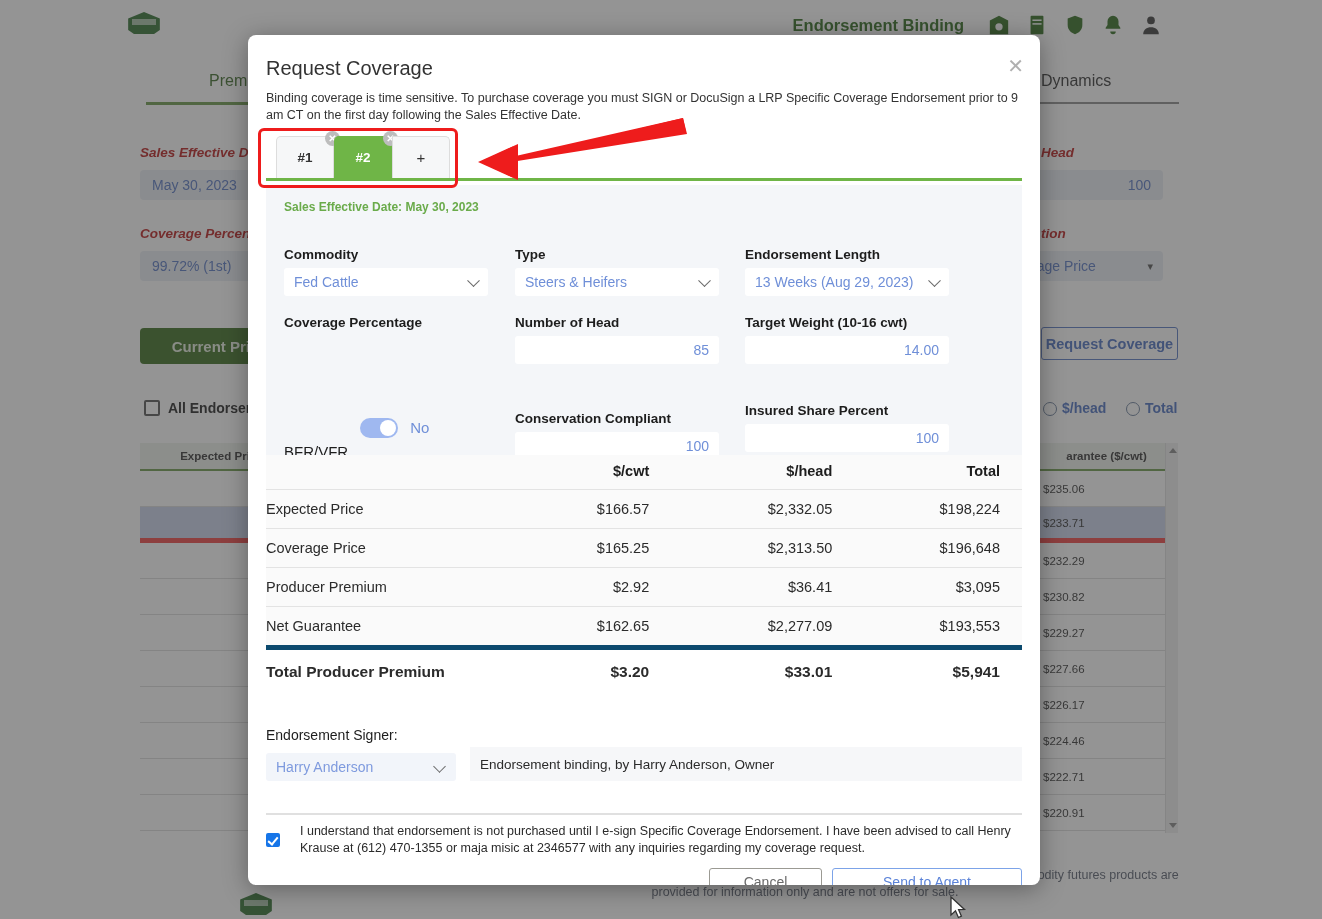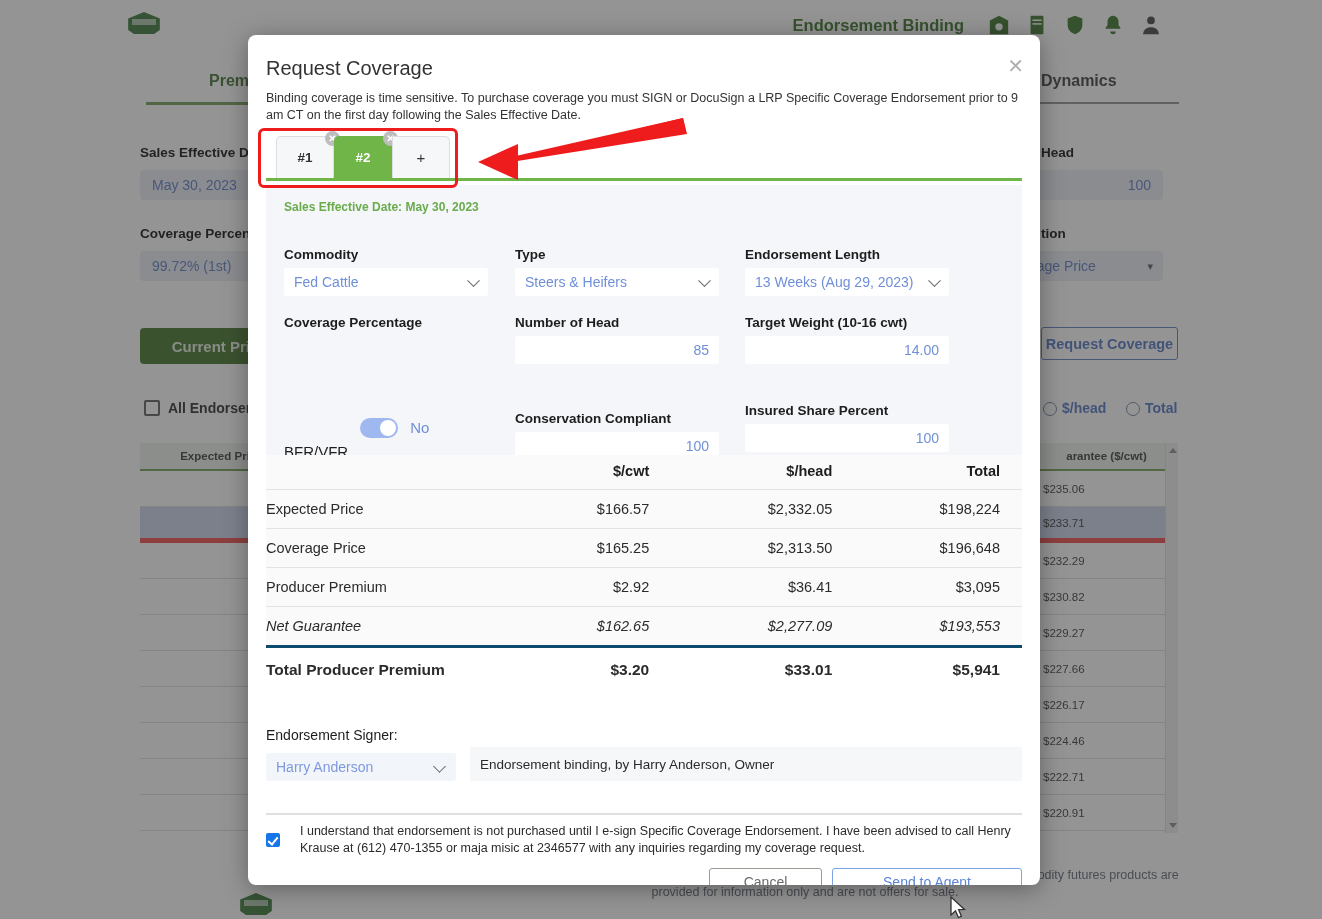--- a/index.html
+++ b/index.html
@@ -45,32 +45,32 @@
   .tb-icon svg { width: 22px; height: 22px; fill: currentColor; display: block; }
   .tb-icon.dark { color: #3a3a3a; }
 
   
   #bg-tabs {
     position: absolute; left: 0; top: 50px; width: 1322px; height: 70px;
     border-bottom: 0px;
   }
   .bg-tab {
     position: absolute; top: 22px;
-    font-size: 16px; color: #3c6b28; font-weight: 700;
+    font-size: 16px; color: #3c6b28; font-weight: 400;
   }
   .bg-tab.left  { left: 209px; }
   .bg-tab.right { left: 1041px; color: #333; }
   .bg-tab-underline {
     position: absolute; height: 3px; background: #6a9a4a; top: 52px;
   }
   .bg-tab-underline.left  { left: 146px; width: 140px; }
   .bg-tab-underline.right { left: 1034px; width: 145px; background: #8d8d8d; height: 1.5px; }
 
   
-  .bg-label { position: absolute; font-size: 13.5px; font-weight: 700; color: #000000; }
+  .bg-label { position: absolute; font-size: 13.5px; font-weight: 700; color: #b91c1c; font-style: italic; }
   .bg-field {
     position: absolute; height: 30px; background: #e9edf3; border-radius: 4px;
     display: flex; align-items: center; padding: 0 12px;
     font-size: 14px; color: #5878c4;
   }
   .bg-field.right-al { justify-content: flex-end; }
   .bg-chev { position: absolute; right: 10px; color:#555; font-size: 11px; }
 
   .bg-greenbtn {
     position: absolute; background: #3b6e1f; color: #e6eee0;
@@ -242,21 +242,21 @@
   .ptable th {
     font-size: 14.5px; font-weight: 700; color: #1d1d1d; text-align: right;
     padding: 8px 0 10px 0; background: #fafafa; border-bottom: 1px solid #e3e3e3;
   }
   .ptable th.c0 { text-align: left; }
   .ptable td {
     font-size: 14.5px; color: #2b2b2b; text-align: right;
     padding: 11px 0; border-bottom: 1px solid #e3e3e3; background: #fafafa;
   }
   .ptable td.c0 { text-align: left; }
-  .ptable tr.last td { border-bottom: 3px solid #0c4a6e; font-style: italic; }
+  .ptable tr.last td { border-bottom: 5px solid #0c4a6e; }
   .ptable tr.total td {
     font-weight: 700; font-size: 15.5px; border-bottom: none; padding: 13px 0; background: #fff;
   }
   .ptable .col1 { width: 260px; } .ptable .col2 { width: 145px; }
   .ptable .col3 { width: 155px; } .ptable .col4 { width: 150px; }
   .pad-r1 { padding-right: 48px !important; }
   .pad-r2 { padding-right: 30px !important; }
   .pad-r3 { padding-right: 22px !important; }
 
   

